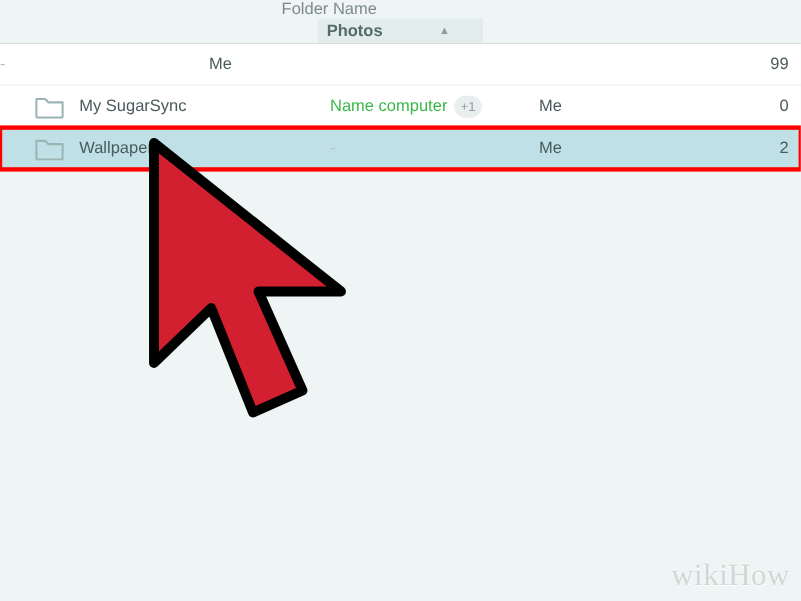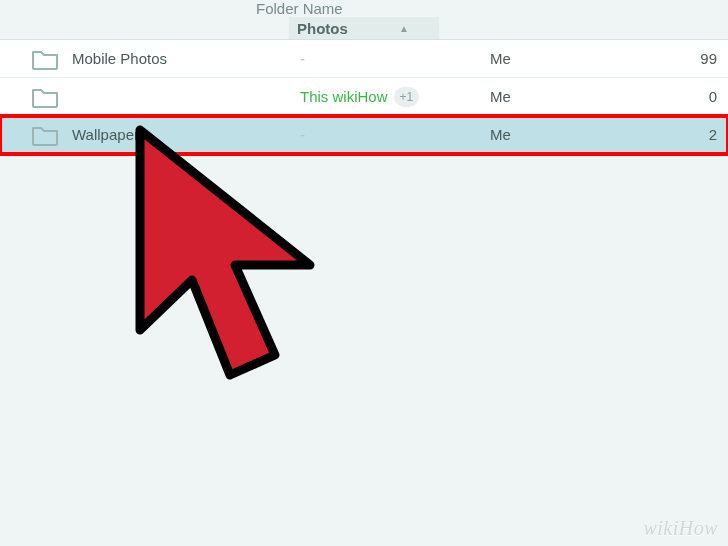--- a/index.html
+++ b/index.html
@@ -94,67 +94,59 @@
     z-index: 10;
   }
   .cursor-overlay svg { width: 100%; height: 100%; display: block; }
 
   .watermark {
     position: absolute;
     right: 10px;
     bottom: 6px;
     color: #cfd8d6;
     font-family: Georgia, "Times New Roman", serif;
-    font-size: 20px;
-    font-style: italic;
+    font-size: 28px;
     letter-spacing: 0.5px;
     text-shadow: 0 1px 0 #fff;
   }
 </style>
 </head>
 <body>
 
 <div class="table">
 
   <div class="header-row">
     <div class="col-header-name header-cell">Folder Name</div>
     <div class="col-owner owner-header header-cell">
       <span>Photos</span>
       <span class="sort-arrow">▲</span>
     </div>
     <div class="col-count header-cell"></div>
   </div>
 
   <div id="rows-container">
       <div class="data-row">
-    <div class="col-name">
-      <span class="folder-icon">
-        <svg viewBox="0 0 26 22">
-          <path d="M1 4 h8 l3 3 h13 v13 a1 1 0 0 1 -1 1 h-22 a1 1 0 0 1 -1 -1 z" fill="none" stroke="#9db4b4" stroke-width="2" stroke-linejoin="round"></path>
-        </svg>
-      </span>
-      <span>Mobile Photos</span>
-    </div>
     <div class="col-comp">
       <span class="comp-text">-</span>
 
     </div>
     <div class="col-owner">Me</div>
     <div class="col-count">99</div>
   </div>
       <div class="data-row">
     <div class="col-name">
       <span class="folder-icon">
         <svg viewBox="0 0 26 22">
           <path d="M1 4 h8 l3 3 h13 v13 a1 1 0 0 1 -1 1 h-22 a1 1 0 0 1 -1 -1 z" fill="none" stroke="#9db4b4" stroke-width="2" stroke-linejoin="round"></path>
         </svg>
       </span>
+      <span>My SugarSync</span>
     </div>
     <div class="col-comp">
-      <span class="comp-text active">This wikiHow</span>
+      <span class="comp-text active">Name computer</span>
       <span class="plus-badge">+1</span>
     </div>
     <div class="col-owner">Me</div>
     <div class="col-count">0</div>
   </div>
       <div class="data-row selected highlighted">
     <div class="col-name">
       <span class="folder-icon">
         <svg viewBox="0 0 26 22">
           <path d="M1 4 h8 l3 3 h13 v13 a1 1 0 0 1 -1 1 h-22 a1 1 0 0 1 -1 -1 z" fill="none" stroke="#9db4b4" stroke-width="2" stroke-linejoin="round"></path>

